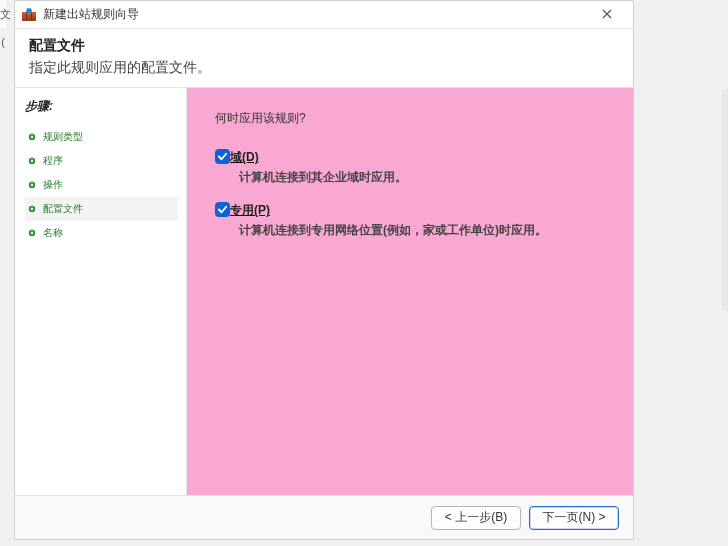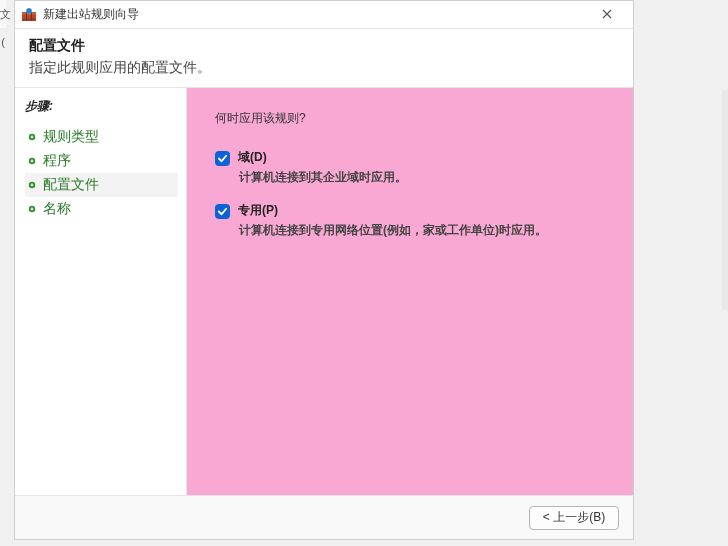--- a/index.html
+++ b/index.html
@@ -89,38 +89,38 @@
     background: #f3f3f3;
   }
   .step-bullet {
     width: 10px; height: 10px;
     margin-right: 6px;
     display: inline-flex;
     align-items: center; justify-content: center;
     flex-shrink: 0;
   }
   .step-text { color: #2a7a2a; }
-  .step-item .step-text { font-size: 14px; }
+  .step-item .step-text { font-size: 10px; }
   .step-item:not(.current) .step-text { color: #2a7a2a; }
   .step-item.current .step-text { color: #2a7a2a; }
 
   .content {
     flex: 1;
     padding: 22px 40px 10px 28px;
     overflow: auto;
   }
   .question {
     color: #333;
     margin-bottom: 22px;
   }
   .option-block { margin-bottom: 16px; }
   .option-row {
     display: flex;
-    align-items: flex-end;
-    gap: 8px;
+    align-items: flex-start;
+    text-decoration: underline;
   }
   .chk {
     width: 15px; height: 15px;
     border-radius: 4px;
     background: #0b63d6;
     display: inline-flex;
     align-items: center; justify-content: center;
     flex-shrink: 0;
     cursor: pointer;
   }
@@ -238,20 +238,29 @@
       <div class="step-item">
         <span class="step-bullet">
           <svg viewBox="0 0 10 10">
               <circle cx="5" cy="5" r="3.2" fill="#2f8f2f"></circle>
               <circle cx="5" cy="5" r="1.4" fill="#cfe8cf"></circle>
             </svg>
         </span>
         <span class="step-text">程序</span>
       </div>
 
+      <div class="step-item">
+        <span class="step-bullet">
+          <svg viewBox="0 0 10 10">
+              <circle cx="5" cy="5" r="3.2" fill="#2f8f2f"></circle>
+              <circle cx="5" cy="5" r="1.4" fill="#cfe8cf"></circle>
+            </svg>
+        </span>
+        <span class="step-text">操作</span>
+      </div>
 
       <div class="step-item current">
         <span class="step-bullet">
           <svg viewBox="0 0 10 10">
               <circle cx="5" cy="5" r="3.2" fill="#2f8f2f"></circle>
               <circle cx="5" cy="5" r="1.4" fill="#cfe8cf"></circle>
             </svg>
         </span>
         <span class="step-text">配置文件</span>
       </div>
@@ -293,15 +302,16 @@
         </div>
         <div class="opt-desc">计算机连接到专用网络位置(例如，家或工作单位)时应用。</div>
       </div>
 
 
     </div>
   </div>
 
   <div class="footer">
     <button class="btn">&lt; 上一步(B)</button>
+    <button class="btn primary">下一页(N) &gt;</button>
   </div>
 
 </div>
 
 </body></html>

